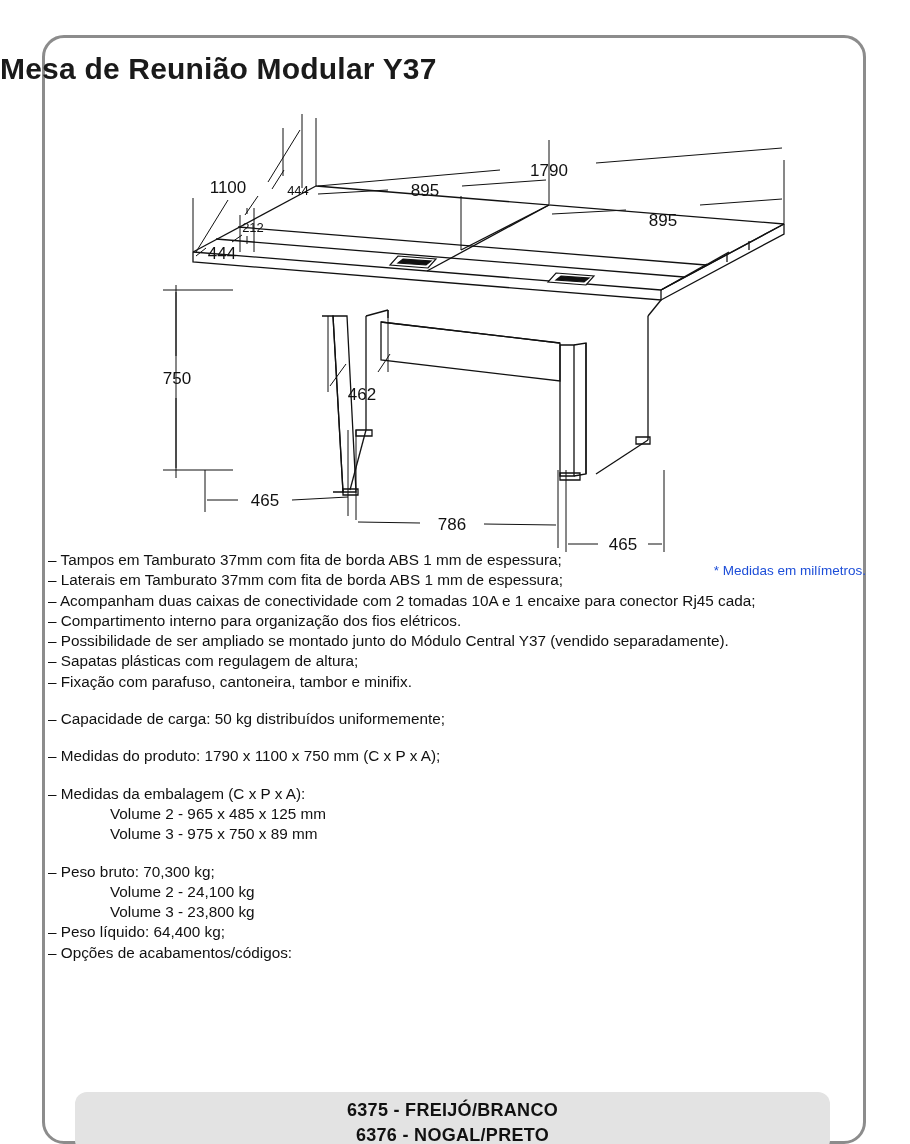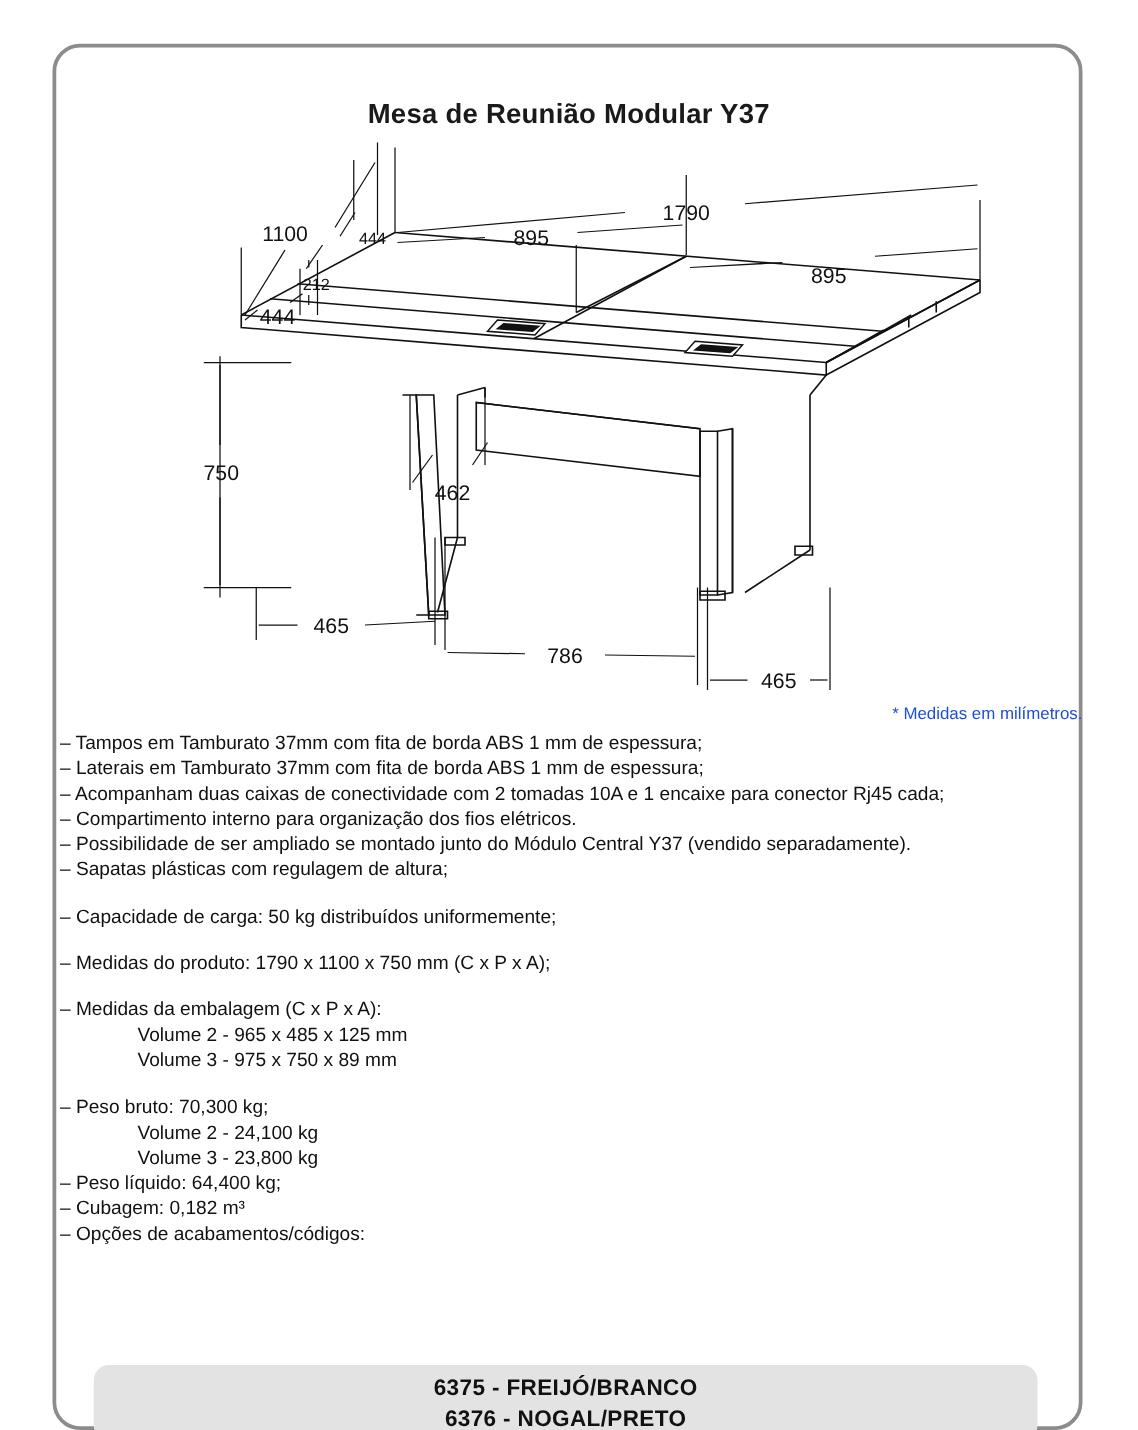--- a/index.html
+++ b/index.html
@@ -12,41 +12,41 @@
   }
   #sheet{
     position:absolute;left:42px;top:35px;width:824px;height:1109px;
     border:3px solid #8c8c8c;border-radius:22px;
     box-sizing:border-box;background:#fff;
   }
   #inner{position:absolute;left:0;top:0;width:910px;height:1144px;}
 
   
   .title{
-    position:absolute;left:0;top:52px;width:910px;text-align:center;
-    font-size:22px;font-weight:bold;letter-spacing:.2px;margin-top:26px;
+    position:absolute;left:0;top:52px;width:910px;text-align:left;
+    font-size:30px;font-weight:bold;letter-spacing:.2px;
   }
 
   
   #drawing{position:absolute;left:0;top:0;width:910px;height:600px;}
   #drawing svg{display:block;}
 
   .dimtext{
     font-family:"Liberation Sans", sans-serif;
     font-size:17px;fill:#111;
   }
   .dimtext.small{font-size:13px;}
   .footnote{
     position:absolute;right:44px;top:563px;
     font-size:13.5px;color:#1d4ed8;
   }
 
   
   #specs{
-    position:absolute;left:48px;top:585px;width:816px;
+    position:absolute;left:48px;top:550px;width:816px;
     font-size:15.3px;line-height:20.3px;color:#111;
   }
   #specs .line{white-space:nowrap;}
   #specs .gap{height:17px;}
   #specs .sub{padding-left:62px;}
 
   
   #codes{
     position:absolute;left:75px;top:1092px;width:755px;height:60px;
     background:#e3e3e3;border-radius:12px;
@@ -229,38 +229,38 @@
     <div class="footnote">* Medidas em milímetros.</div>
   </div>
 
   <div id="specs">
     <div class="line">– Tampos em Tamburato 37mm com fita de borda ABS 1 mm de espessura;</div>
     <div class="line">– Laterais em Tamburato 37mm com fita de borda ABS 1 mm de espessura;</div>
     <div class="line">– Acompanham duas caixas de conectividade com 2 tomadas 10A e 1 encaixe para conector Rj45 cada;</div>
     <div class="line">– Compartimento interno para organização dos fios elétricos.</div>
     <div class="line">– Possibilidade de ser ampliado se montado junto do Módulo Central Y37 (vendido separadamente).</div>
     <div class="line">– Sapatas plásticas com regulagem de altura;</div>
+    <div class="line">– Fixação com parafuso, cantoneira, tambor e minifix.</div>
 
     <div class="gap"></div>
     <div class="line">– Capacidade de carga: 50 kg distribuídos uniformemente;</div>
 
     <div class="gap"></div>
     <div class="line">– Medidas do produto: 1790 x 1100 x 750 mm (C x P x A);</div>
 
     <div class="gap"></div>
     <div class="line">– Medidas da embalagem (C x P x A):</div>
     <div class="line sub">Volume 2 - 965 x 485 x 125 mm</div>
     <div class="line sub">Volume 3 - 975 x 750 x 89 mm</div>
 
     <div class="gap"></div>
     <div class="line">– Peso bruto: 70,300 kg;</div>
     <div class="line sub">Volume 2 - 24,100 kg</div>
     <div class="line sub">Volume 3 - 23,800 kg</div>
     <div class="line">– Peso líquido: 64,400 kg;</div>
-    <div class="line">– Cubagem: 0,182 m³</div>
     <div class="line">– Opções de acabamentos/códigos:</div>
   </div>
 
   <div id="codes">
     <div>6375 - FREIJÓ/BRANCO</div>
     <div>6376 - NOGAL/PRETO</div>
   </div>
 
 </div>
 

